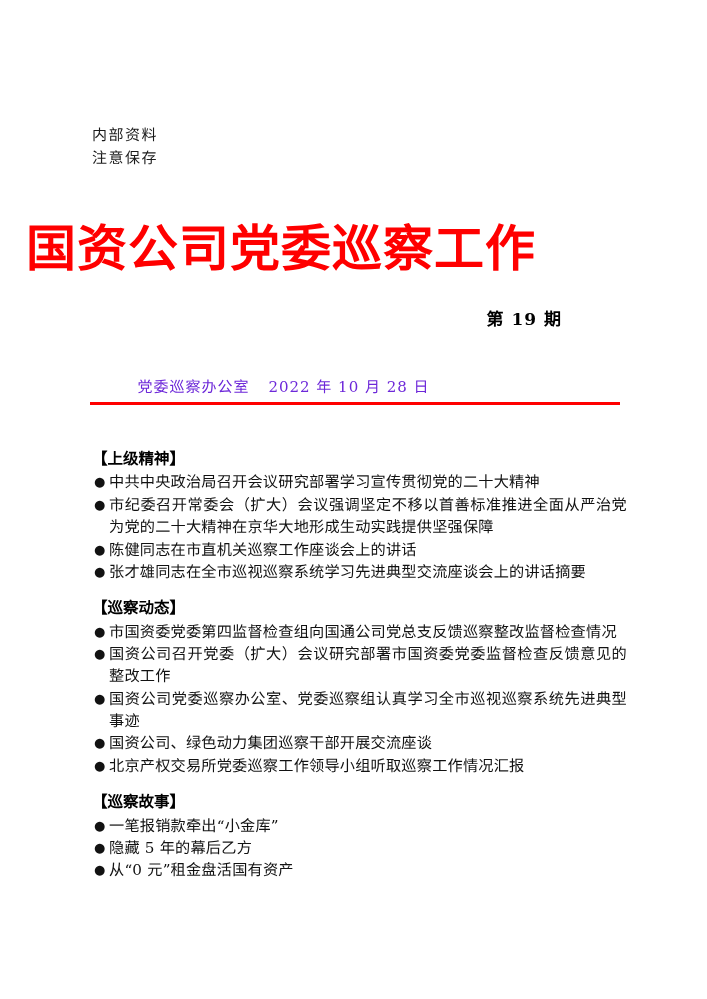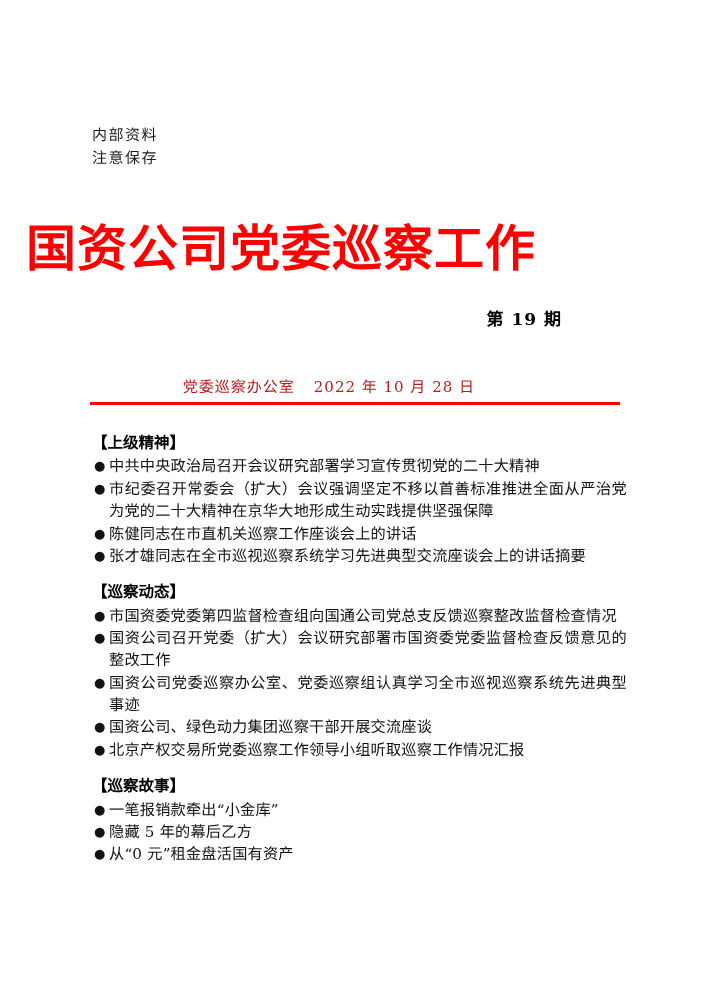--- a/index.html
+++ b/index.html
@@ -66,43 +66,43 @@
     letter-spacing: 1px;
     color: #000000;
   }
 
   .imprint-row {
     position: absolute;
     left: 92px;
     right: 87px;
     top: 375px;
     display: flex;
-    justify-content: flex-end;
+    justify-content: center;
     align-items: baseline;
     font-size: 15px;
     letter-spacing: 1px;
-    color: #b91c1c;
+    color: #6d28d9;
   }
   .imprint-office { white-space: nowrap; }
   .imprint-date { white-space: nowrap; margin-left: 19px; }
 
   .red-rule {
     position: absolute;
     left: 90px;
     top: 402px;
     width: 530px;
     height: 3px;
     background: #ff0000;
   }
 
   
   .content {
     position: absolute;
     left: 92px;
-    top: 432px;
+    top: 448px;
     width: 535px;
   }
 
   .section { margin-bottom: 14px; }
   .section:last-child { margin-bottom: 8px; }
 
   .section-heading {
     font-family: "DejaVu Sans", "Liberation Sans", sans-serif;
     font-weight: bold;
     font-size: 15.5px;

